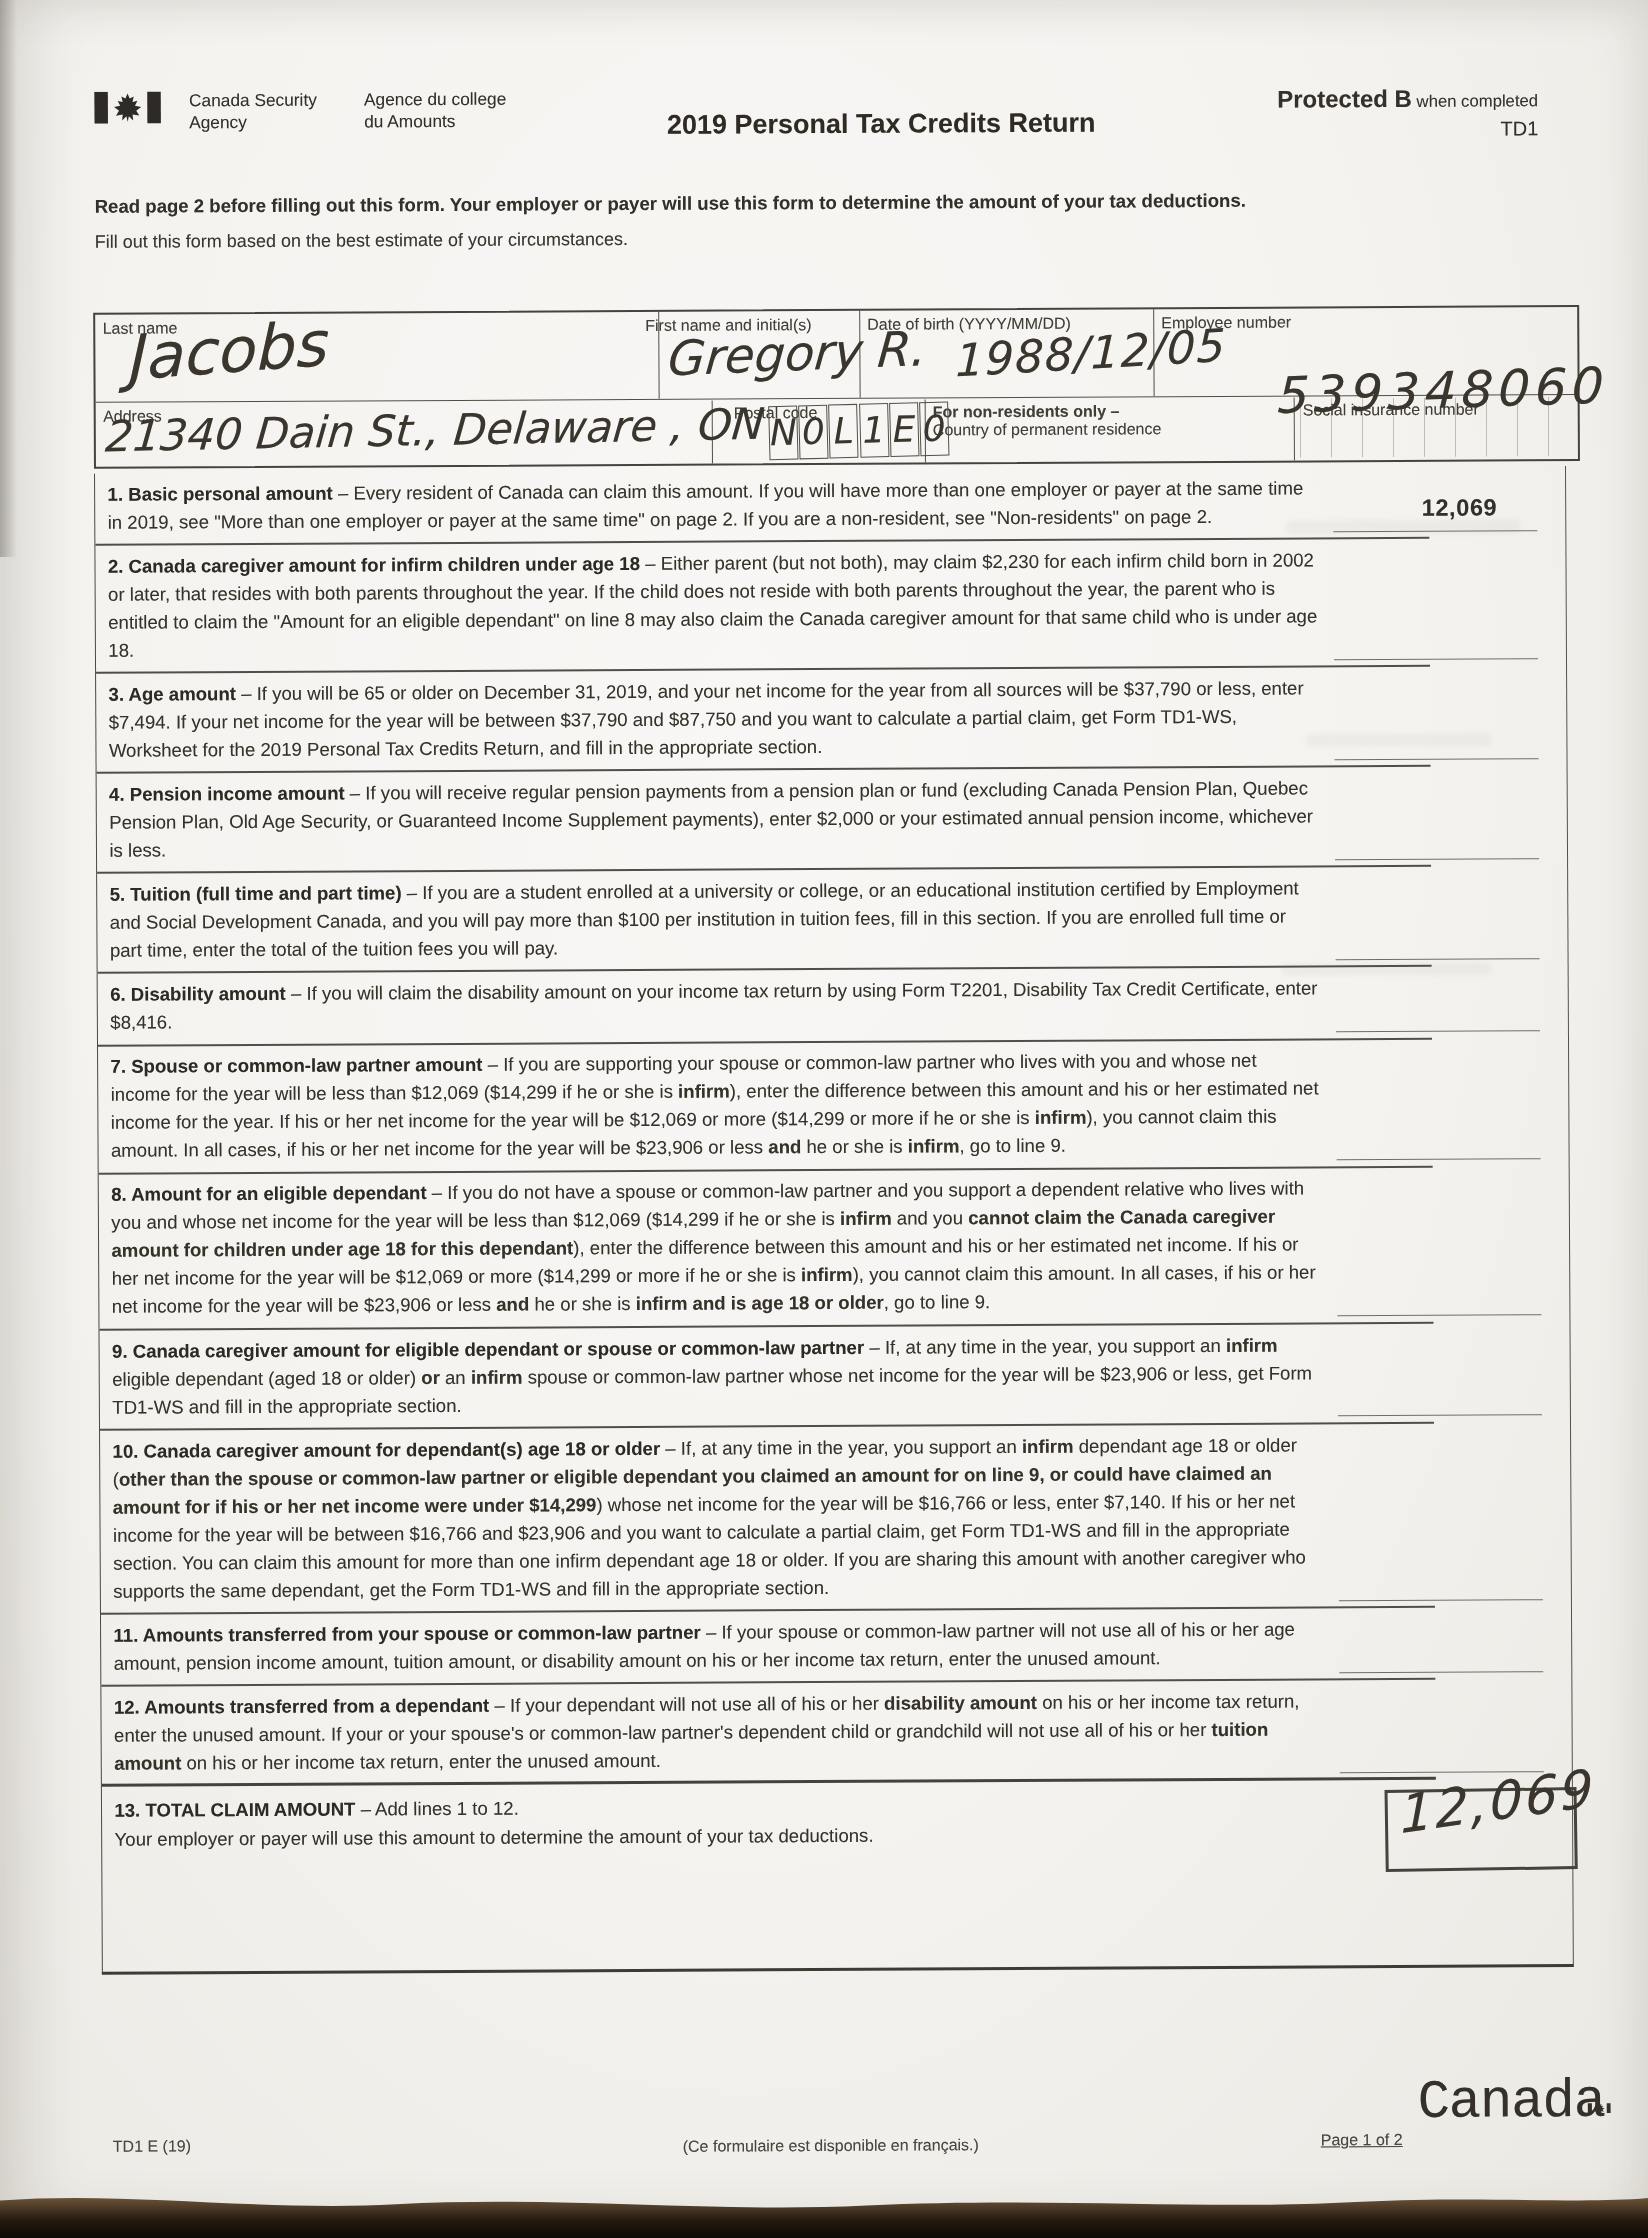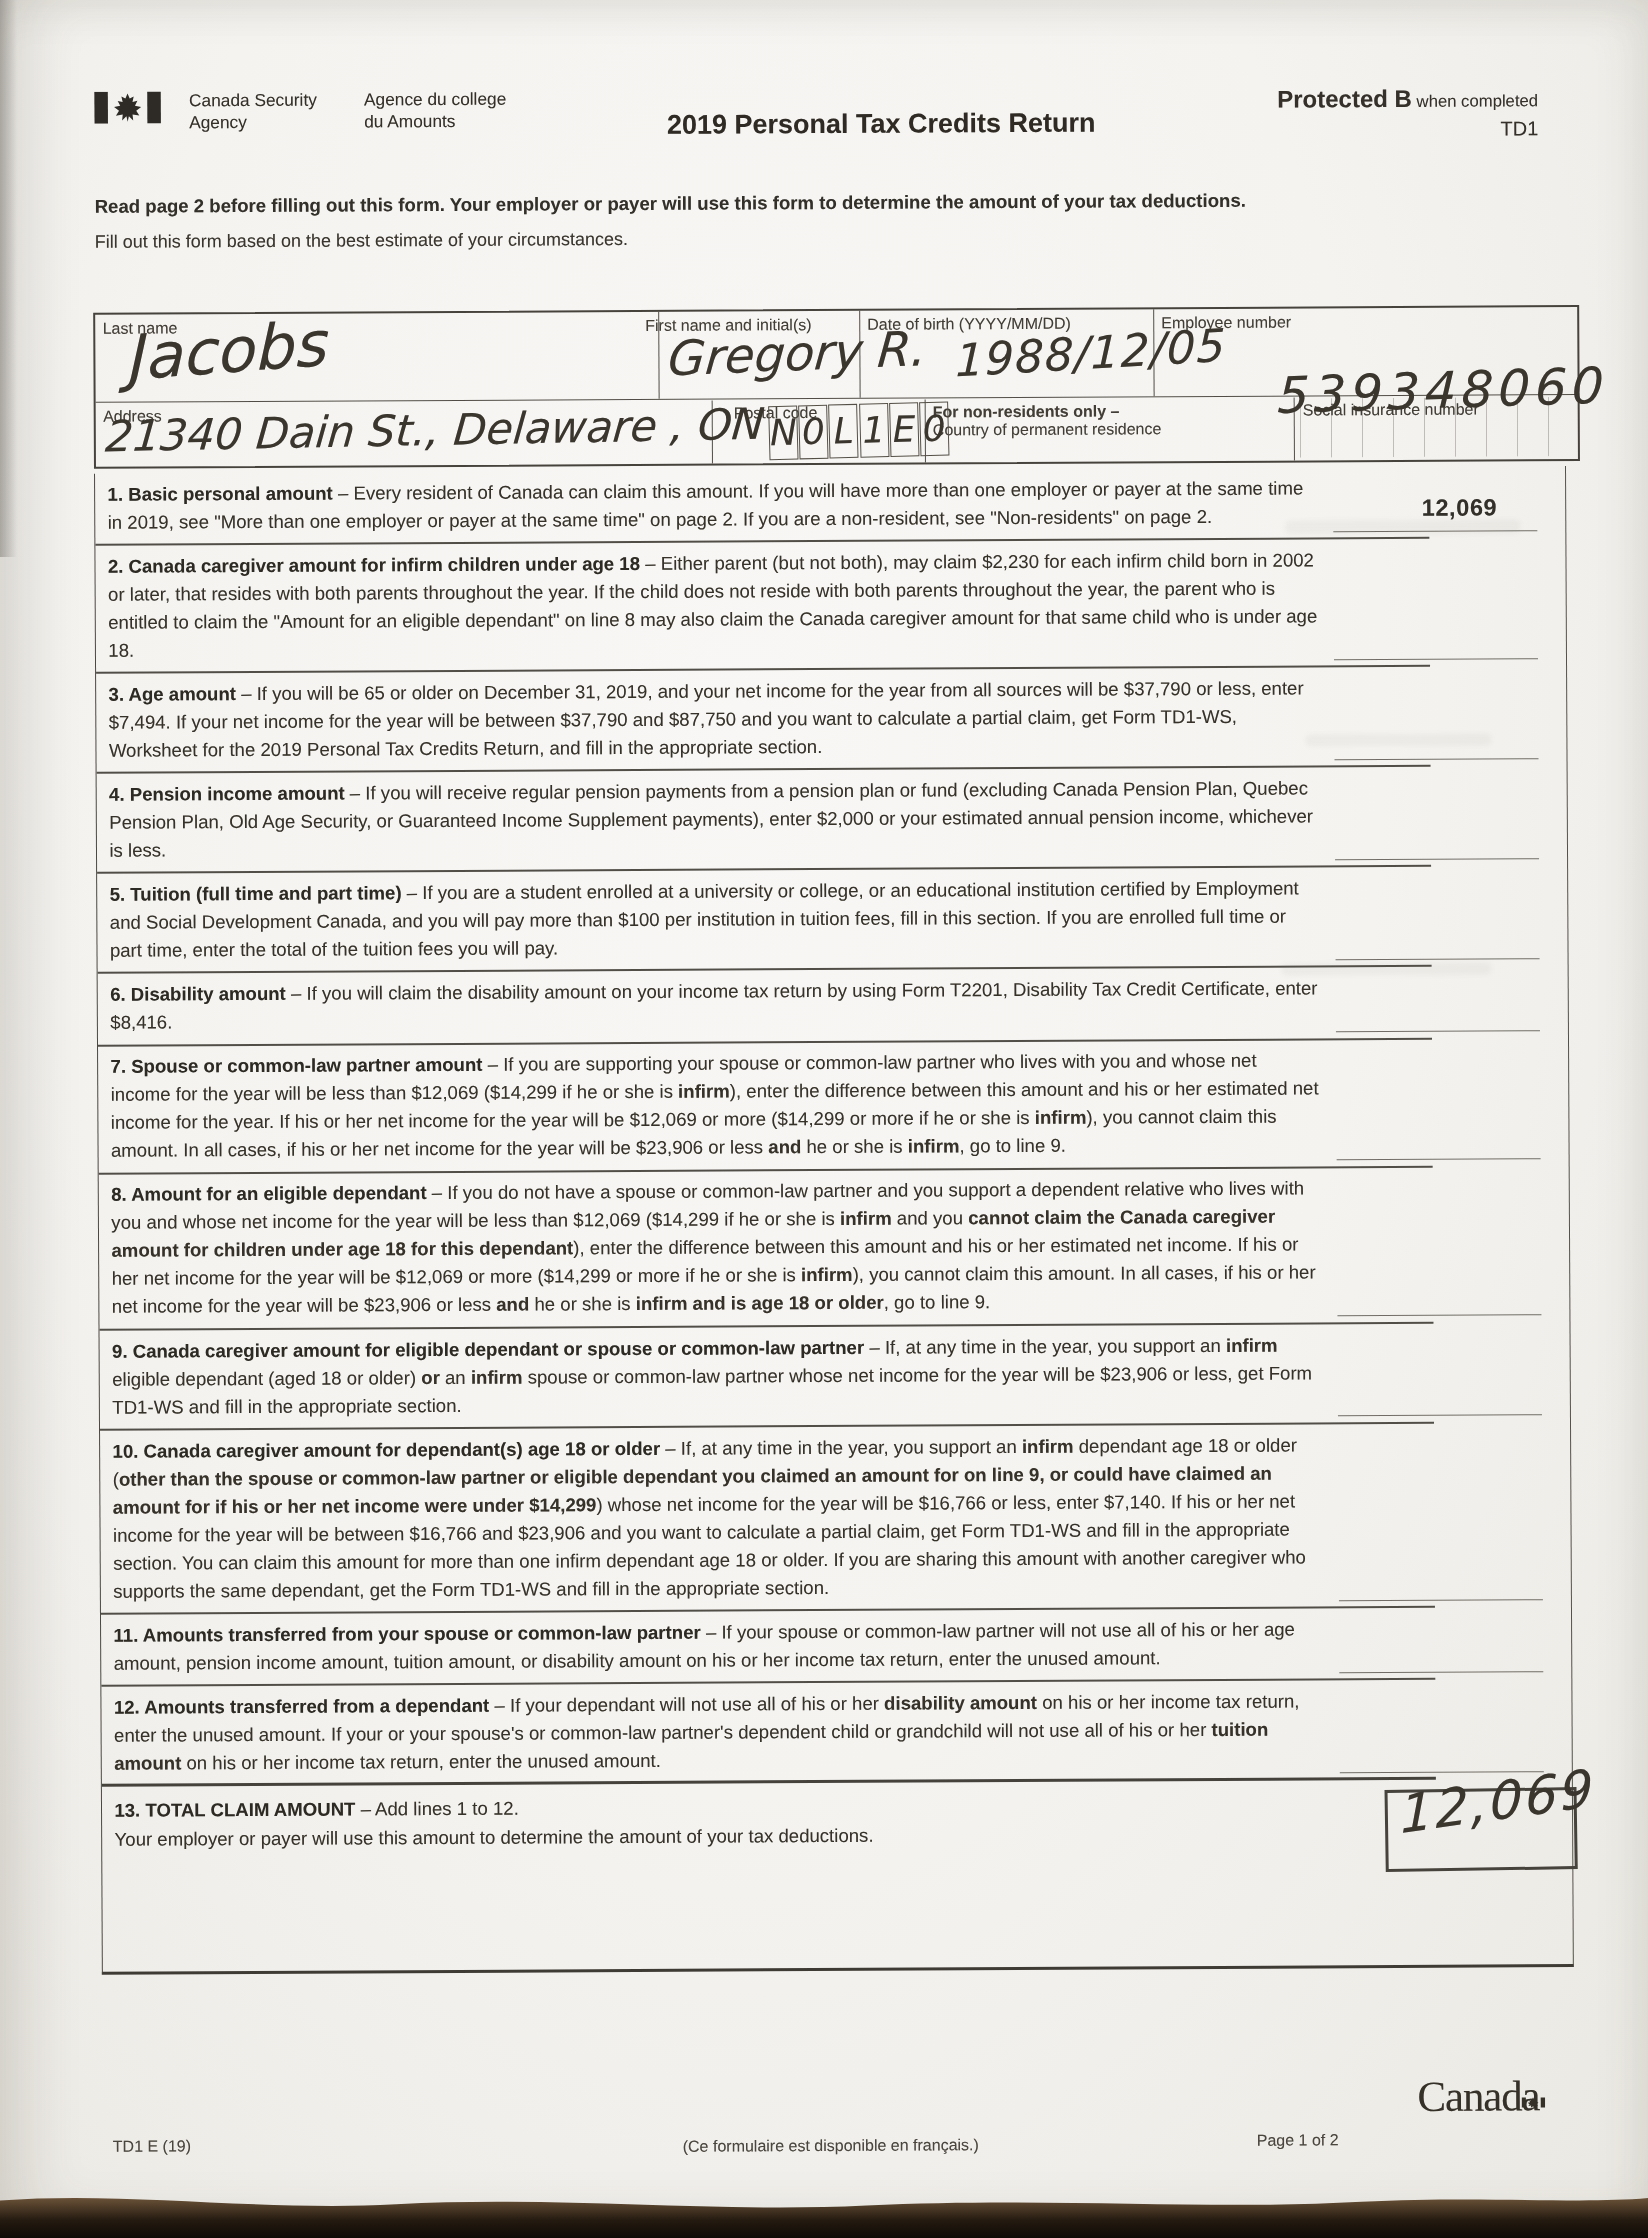--- a/index.html
+++ b/index.html
@@ -66,23 +66,23 @@
   .sec13{position:relative;padding:10px 248px 12.4px 12.4px;font-size:18.6px;line-height:28.5px;min-height:80px;}
   .total-box{position:absolute;right:-5px;top:8.7px;width:186px;height:76px;
              border:3.1px solid #46433d;transform:rotate(-0.6deg);}
   .hw-total{position:absolute;left:12.4px;top:-3.7px;font-size:52px;transform:rotate(-7deg) skewX(-8deg);
             letter-spacing:2.5px;white-space:nowrap;}
 
   
   .foot{position:absolute;font-size:16px;color:#4a463e;}
   .foot.code{left:106px;top:2134px;}
   .foot.fr{left:0;top:2137px;width:1648px;text-align:center;}
-  .foot.page{left:1250px;top:2134px;}
-  .wordmark{position:absolute;left:1411px;top:2075px;font-family:Liberation Serif, serif;
-            font-size:43px;color:#353129;letter-spacing:-1.2px;}
+  .foot.page{left:1314px;top:2134px;text-decoration:underline;}
+  .wordmark{position:absolute;left:1411px;top:2075px;font-family:Liberation Mono, monospace;
+            font-size:54px;color:#353129;letter-spacing:-1.2px;}
   .wordmark .flag-mini{position:absolute;right:-6.2px;top:-1.2px;}
 
   
   .ghost{position:absolute;background:#6b675d;opacity:.06;filter:blur(2.5px);border-radius:5px;}
 
   
   .table-edge{position:absolute;left:0;bottom:0;width:1648px;height:57px;}
 </style>
 </head>
 <body>

